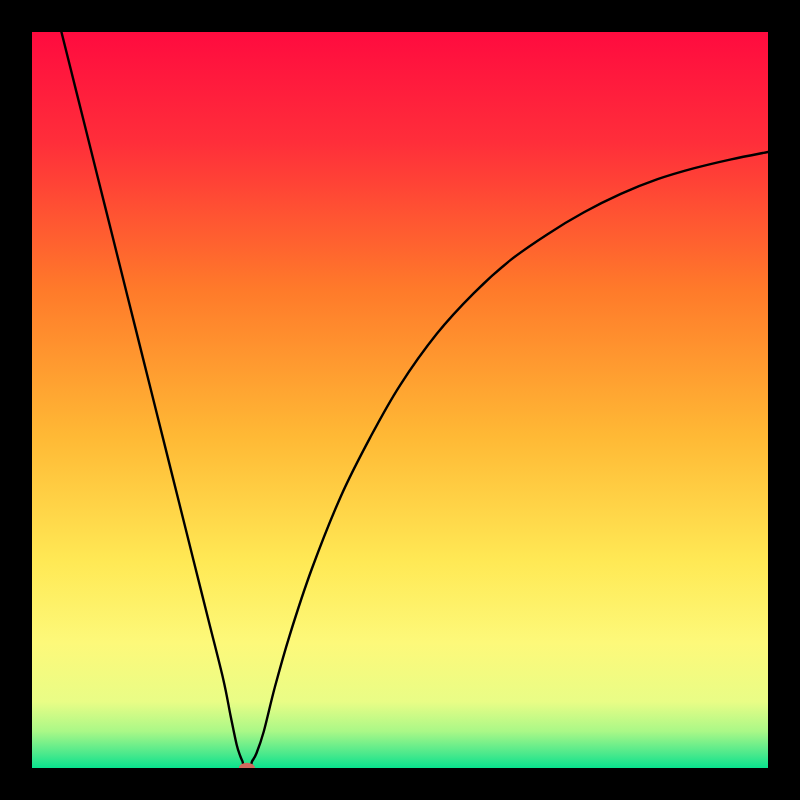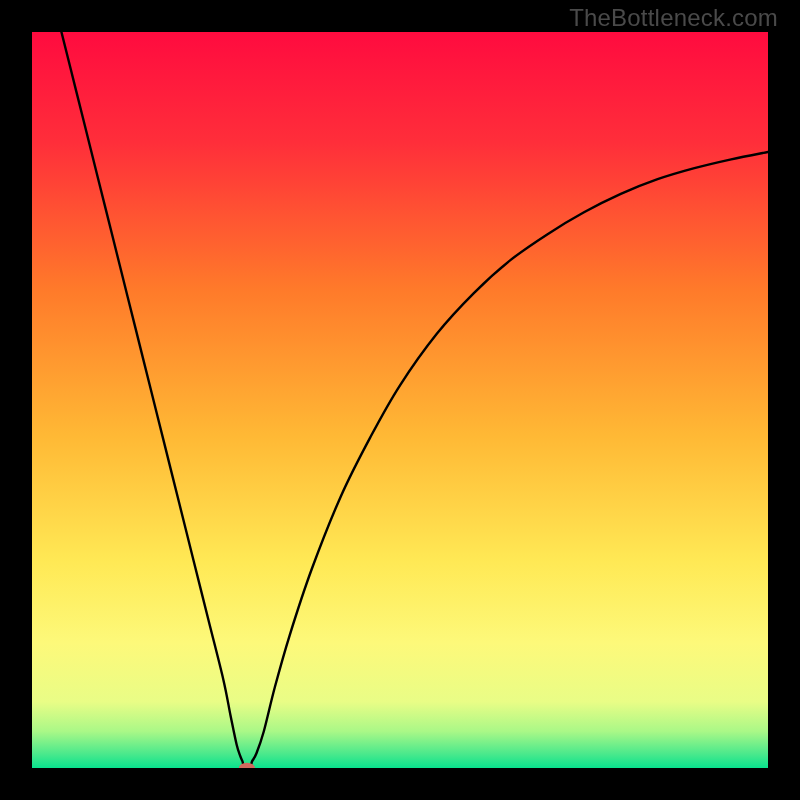--- a/index.html
+++ b/index.html
@@ -34,21 +34,20 @@
     font-size: 24px;
     font-weight: 500;
     letter-spacing: 0.2px;
   }
   svg { display: block; }
 </style>
 </head>
 <body>
 
 <div class="frame">
-  <div class="watermark">TheBottleneck.com</div>
 
   <div class="plot">
     <svg id="chart-svg" width="736" height="736" viewBox="0 0 736 736">
       <defs>
         <linearGradient id="bg-grad" x1="0" y1="0" x2="0" y2="1">
             <stop offset="0%" stop-color="#ff0b3f"></stop>
             <stop offset="15%" stop-color="#ff2e3a"></stop>
             <stop offset="35%" stop-color="#ff7a2a"></stop>
             <stop offset="55%" stop-color="#ffb935"></stop>
             <stop offset="72%" stop-color="#ffe955"></stop>

